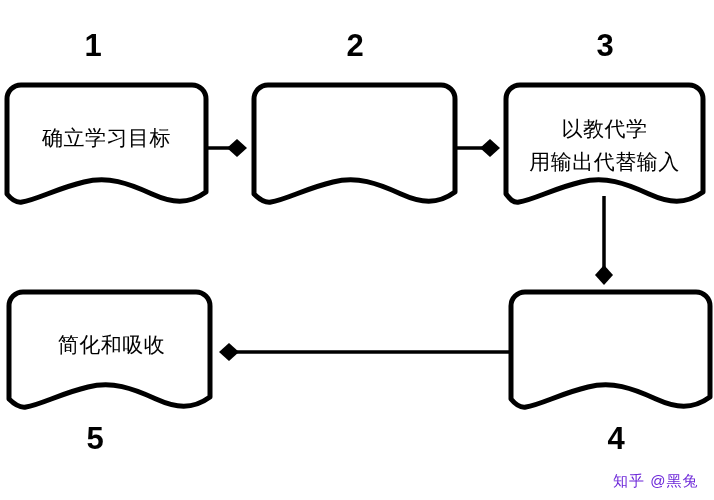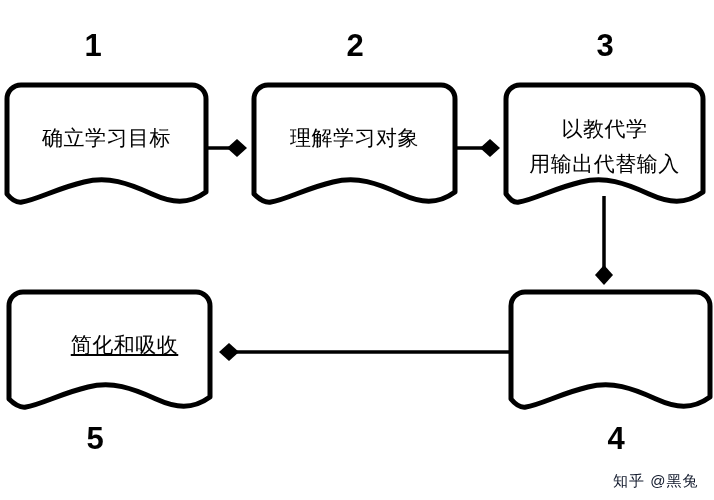--- a/index.html
+++ b/index.html
@@ -36,35 +36,36 @@
     color: #000000;
     font-family: "Liberation Sans", "DejaVu Sans", sans-serif;
     font-size: 21px;
     line-height: 1.30;
     letter-spacing: 0.5px;
     white-space: nowrap;
     pointer-events: none;
   }
   .node-label .line2 {
     margin-top: 8px;
+    font-family: Liberation Mono, monospace;
   }
   .step-number {
     position: absolute;
     font-family: "Liberation Sans", "DejaVu Sans", sans-serif;
     font-size: 31px;
     font-weight: bold;
     color: #000000;
     text-align: center;
     width: 40px;
   }
   .watermark {
     position: absolute;
     font-family: "Liberation Sans", "DejaVu Sans", sans-serif;
     font-size: 15px;
-    color: #0f172a;
+    color: #6d28d9;
     letter-spacing: 1px;
     white-space: nowrap;
   }
 </style>
 </head>
 <body>
 
 <div id="canvas">
 
   <svg id="flow-svg" viewBox="0 0 714 500" xmlns="http://www.w3.org/2000/svg">
@@ -134,31 +135,28 @@
     <polygon points="604,285 613,275 604,265 595,275" fill="#000000"></polygon>
 
     <line x1="511" y1="352" x2="236" y2="352" stroke="#000000" stroke-width="3.5"></line>
     <polygon points="219,352 229,343 239,352 229,361" fill="#000000"></polygon>
   </svg>
 
   <div class="node-label" style="left:7px; top:98px; width:199px; height:80px;align-items:center;">
     <span class="line1">确立学习目标</span>
   </div>
 
-  <div class="node-label" style="left:254px; top:98px; width:201px; height:80px;">
-    <span class="line1">理解学习对象</span>
-  </div>
 
   <div class="node-label" style="left:506px; top:104px; width:197px; height:84px;">
     <span class="line1">以教代学</span>
     <span class="line2">用输出代替输入</span>
   </div>
 
 
-  <div class="node-label" style="left:24px; top:305px; width:201px; height:80px;text-decoration:underline;">
+  <div class="node-label" style="left:11px; top:305px; width:201px; height:80px;">
     <span class="line1">简化和吸收</span>
   </div>
 
   <div class="step-number" style="left:73px; top:28px;">1</div>
   <div class="step-number" style="left:335px; top:28px;">2</div>
   <div class="step-number" style="left:585px; top:28px;">3</div>
   <div class="step-number" style="left:596px; top:421px;">4</div>
   <div class="step-number" style="left:75px; top:421px;">5</div>
 
   <div class="watermark" style="left:613px; top:472px;">知乎 @黑兔</div>

